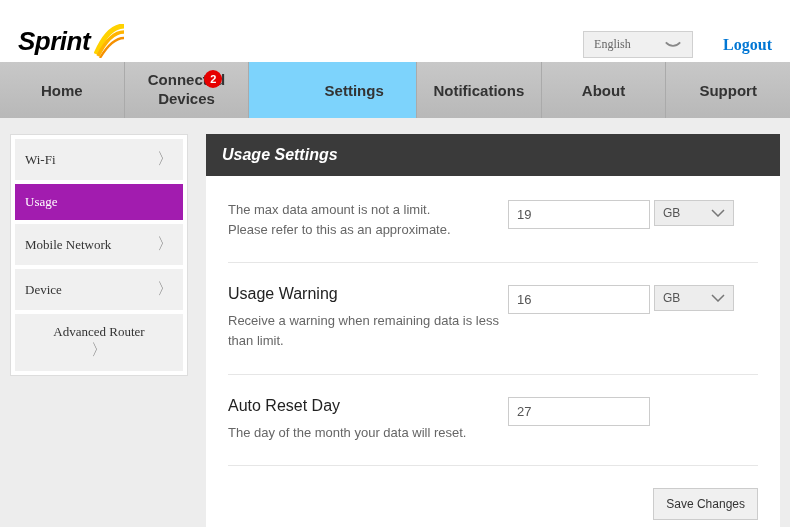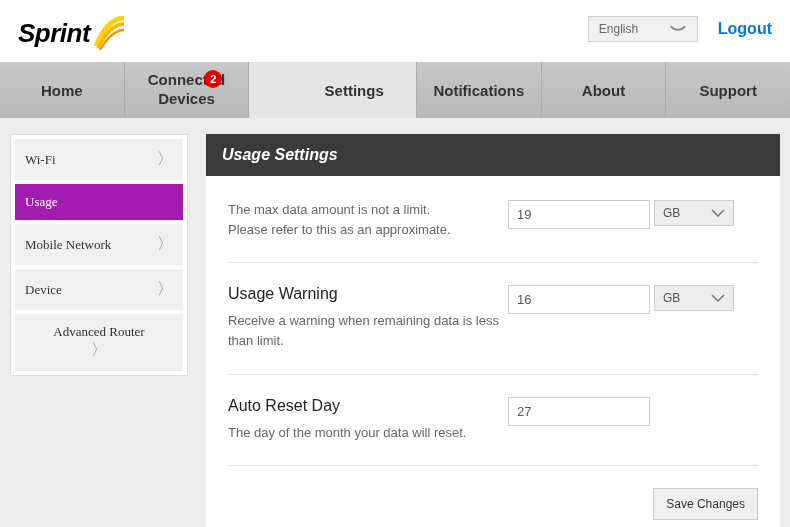--- a/index.html
+++ b/index.html
@@ -1,28 +1,28 @@
 <!DOCTYPE html>
 <html><head>
 <meta charset="utf-8">
 <style>
 * { box-sizing: border-box; margin: 0; padding: 0; }
 body { font-family: Arial, Helvetica, sans-serif; font-size: 14px; background: #ededed; width: 790px; }
-.topbar { background: #fff; height: 62px; display: flex; align-items: flex-start; padding: 16px 18px; }
+.topbar { background: #fff; height: 62px; display: flex; align-items: flex-end; padding: 4px 18px; }
 .logo { display: flex; align-items: center; gap: 4px; }
 .logo-text { font-size: 26px; font-weight: bold; color: #000; font-style: italic; letter-spacing: -0.5px; }
 .logo-swoosh { width: 32px; height: 34px; }
-.topbar-right { margin-left: auto; display: flex; align-items: center; gap: 20px; }
+.topbar-right { margin-left: auto; display: flex; align-items: center; gap: 30px; font-family: Liberation Serif, serif; }
 .lang-select { background: #f0f0f0; border: 1px solid #d0d0d0; padding: 5px 10px; width: 110px; display: flex; align-items: center; justify-content: space-between; cursor: pointer; color: #666; font-size: 12px; }
 .lang-select svg { width: 18px; height: 10px; }
 .logout { color: #0277d4; font-size: 16px; font-weight: bold; cursor: pointer; }
 .nav { background: #bdbdbd; display: flex; height: 56px; }
 .nav-item { flex: 1; display: flex; align-items: center; justify-content: center; color: #333; font-weight: bold; font-size: 15px; border-right: 1px solid #aaa; position: relative; cursor: pointer; background: linear-gradient(#c8c8c8,#b8b8b8); }
 .nav-item:last-child { border-right: none; }
-.nav-item.active { background: #e5e5e5; padding-left: 43px; }
+.nav-item.active { background: #7dd3fc; padding-left: 43px; }
 .badge { position: absolute; top: 8px; right: 26px; background: #e60000; color: #fff; width: 18px; height: 18px; border-radius: 50%; font-size: 11px; display: flex; align-items: center; justify-content: center; }
 .main { display: flex; padding: 16px 10px 10px 10px; gap: 18px; }
 .sidebar { width: 178px; background: #fff; border: 1px solid #ddd; padding: 4px; height: fit-content; font-family: Liberation Serif, serif; }
 .side-item { display: flex; align-items: center; justify-content: space-between; padding: 10px 10px; background: #f0f0f0; margin-bottom: 4px; cursor: pointer; color: #333; font-size: 13px; }
 .side-item:last-child { margin-bottom: 0; flex-direction: column; }
 .side-item.active { background: #a21caf; color: #fff; }
 .chev { color: #888; font-size: 16px; }
 .content { flex: 1; background: #fff; }
 .content-header { background: #3a3a3a; color: #fff; font-style: italic; font-weight: bold; font-size: 16px; padding: 12px 16px; }
 .content-body { padding: 24px 22px 14px 22px; }

